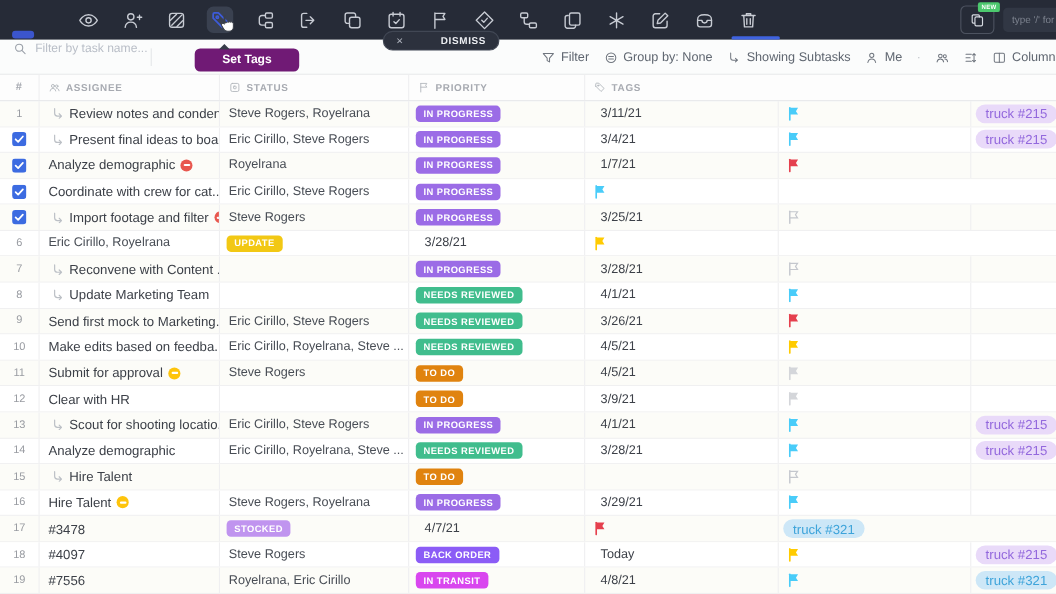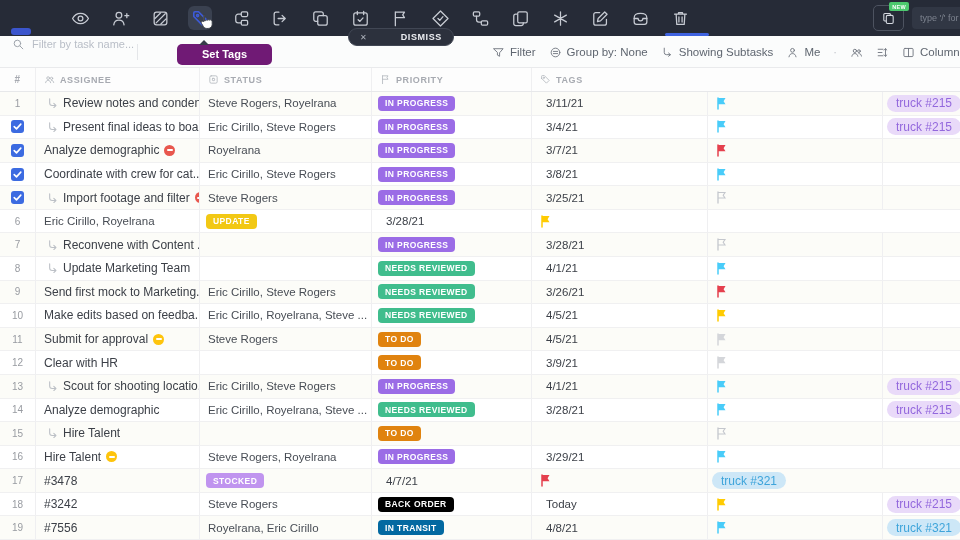--- a/index.html
+++ b/index.html
@@ -392,21 +392,21 @@
         <span>Analyze demographic</span>
         <span class="dot" style="background:#e8574e"></span>
       </div>
   <div class="c cass">
         <span>Royelrana</span>
       </div>
   <div class="c cstat">
         <span class="badge" style="background:#9b6ce6">IN PROGRESS</span>
       </div>
   <div class="c cdue">
-        <span>3/7/21</span>
+        <span>1/7/21</span>
       </div>
   <div class="c cpri">
         <svg width="11" height="13" viewBox="0 0 11 13">
           <path d="M2 12V1" stroke="#e5404e" stroke-width="1.5" stroke-linecap="round"></path>
           <path d="M2 1h7.5L7.6 4.2l1.9 3H2z" fill="#e5404e"></path>
         </svg>
       </div>
   <div class="c ctags"></div>
 </div>
 <div class="row even">
@@ -418,23 +418,20 @@
       </div>
   <div class="c ctask">
         <span>Coordinate with crew for cat...</span>
       </div>
   <div class="c cass">
         <span>Eric Cirillo, Steve Rogers</span>
       </div>
   <div class="c cstat">
         <span class="badge" style="background:#9b6ce6">IN PROGRESS</span>
       </div>
-  <div class="c cdue">
-        <span>3/8/21</span>
-      </div>
   <div class="c cpri">
         <svg width="11" height="13" viewBox="0 0 11 13">
           <path d="M2 12V1" stroke="#49ccf9" stroke-width="1.5" stroke-linecap="round"></path>
           <path d="M2 1h7.5L7.6 4.2l1.9 3H2z" fill="#49ccf9"></path>
         </svg>
       </div>
   <div class="c ctags"></div>
 </div>
 <div class="row odd">
   <div class="c cnum">
@@ -767,27 +764,27 @@
       </div>
   <div class="c ctags">
         <span class="tag" style="background:#cde7f7;color:#3ea4da">truck #321</span>
       </div>
 </div>
 <div class="row even">
   <div class="c cnum">
         <span class="rnum">18</span>
       </div>
   <div class="c ctask">
-        <span>#3242</span>
+        <span>#4097</span>
       </div>
   <div class="c cass">
         <span>Steve Rogers</span>
       </div>
   <div class="c cstat">
-        <span class="badge" style="background:#000000">BACK ORDER</span>
+        <span class="badge" style="background:#8b5cf6">BACK ORDER</span>
       </div>
   <div class="c cdue">
         <span>Today</span>
       </div>
   <div class="c cpri">
         <svg width="11" height="13" viewBox="0 0 11 13">
           <path d="M2 12V1" stroke="#ffcb01" stroke-width="1.5" stroke-linecap="round"></path>
           <path d="M2 1h7.5L7.6 4.2l1.9 3H2z" fill="#ffcb01"></path>
         </svg>
       </div>
@@ -800,21 +797,21 @@
   <div class="c cnum">
         <span class="rnum">19</span>
       </div>
   <div class="c ctask">
         <span>#7556</span>
       </div>
   <div class="c cass">
         <span>Royelrana, Eric Cirillo</span>
       </div>
   <div class="c cstat">
-        <span class="badge" style="background:#0369a1">IN TRANSIT</span>
+        <span class="badge" style="background:#d946ef">IN TRANSIT</span>
       </div>
   <div class="c cdue">
         <span>4/8/21</span>
       </div>
   <div class="c cpri">
         <svg width="11" height="13" viewBox="0 0 11 13">
           <path d="M2 12V1" stroke="#49ccf9" stroke-width="1.5" stroke-linecap="round"></path>
           <path d="M2 1h7.5L7.6 4.2l1.9 3H2z" fill="#49ccf9"></path>
         </svg>
       </div>

